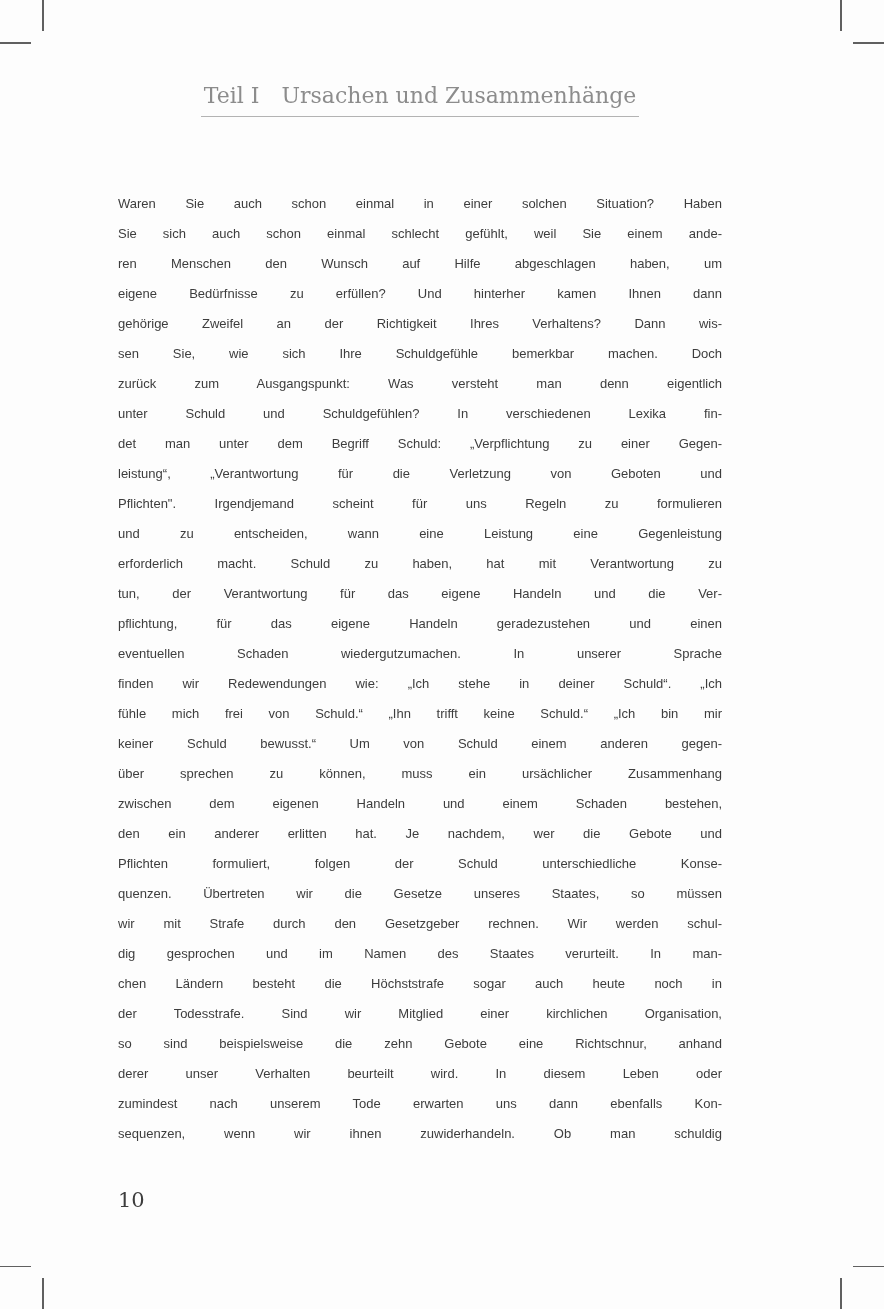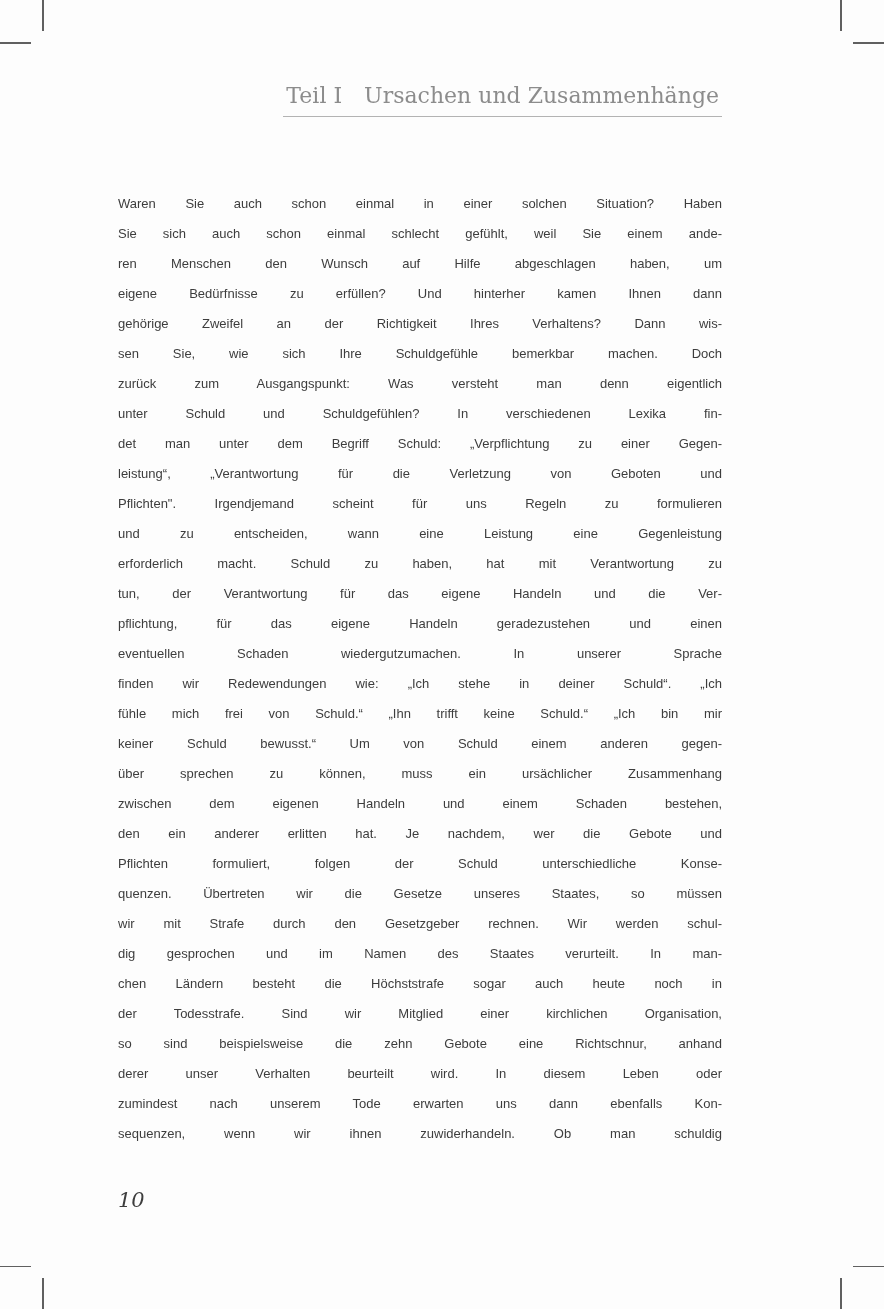--- a/index.html
+++ b/index.html
@@ -24,21 +24,21 @@
   .bl-h { left: 0; bottom: 42px; }
   .br-v { left: 840px; bottom: 0; }
   .br-h { right: 0; bottom: 42px; }
 
   
   .running-header {
     position: absolute;
     left: 118px;
     top: 83px;
     width: 604px;
-    text-align: right;
+    text-align: center;
     font-family: "DejaVu Serif", serif;
     font-size: 22px;
     line-height: 1.15;
     color: var(--header-text, #8c8c8c);
   }
   .running-header .inner {
     display: inline-block;
     padding: 0 3px 8px 3px;
     border-bottom: 1px solid var(--header-rule, #b3b3b3);
     white-space: nowrap;
@@ -63,21 +63,20 @@
   }
 
   
   .page-number {
     position: absolute;
     left: 118px;
     top: 1188px;
     font-family: "DejaVu Serif", serif;
     font-size: 21px;
     color: var(--body-text, #3d3d3d);
-    font-style: italic;
   }
 </style>
 </head>
 <body>
 
 <div class="page">
 
   <div class="mark v tl-v"></div>
   <div class="mark h tl-h"></div>
   <div class="mark v tr-v"></div>

